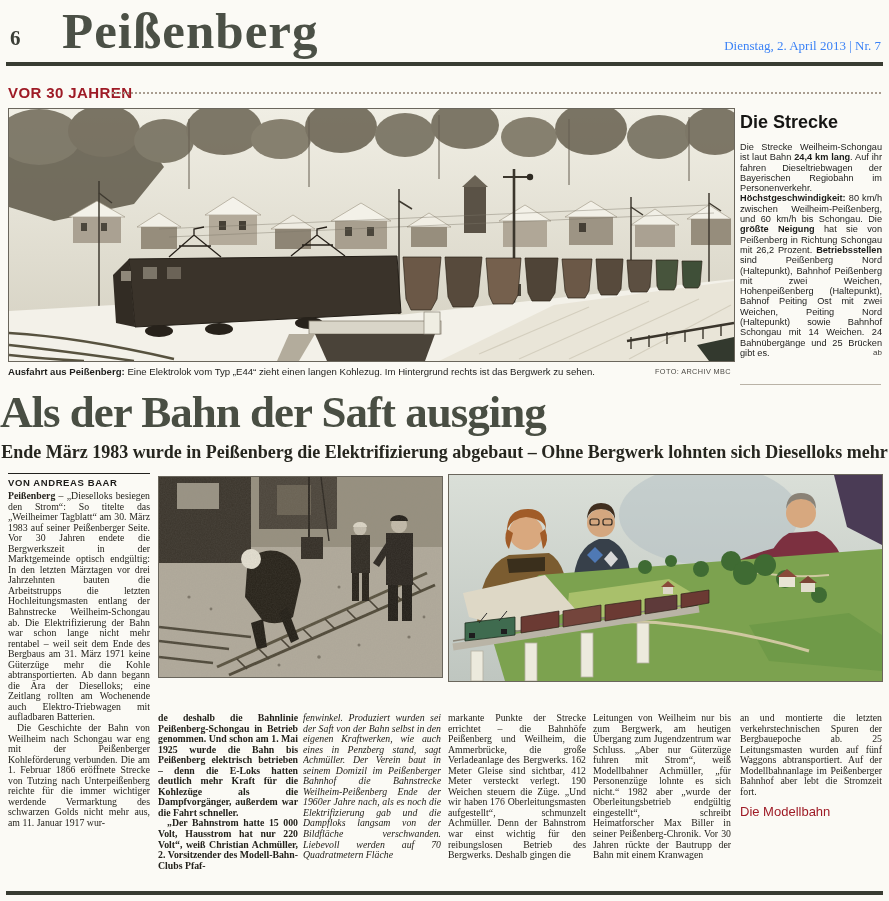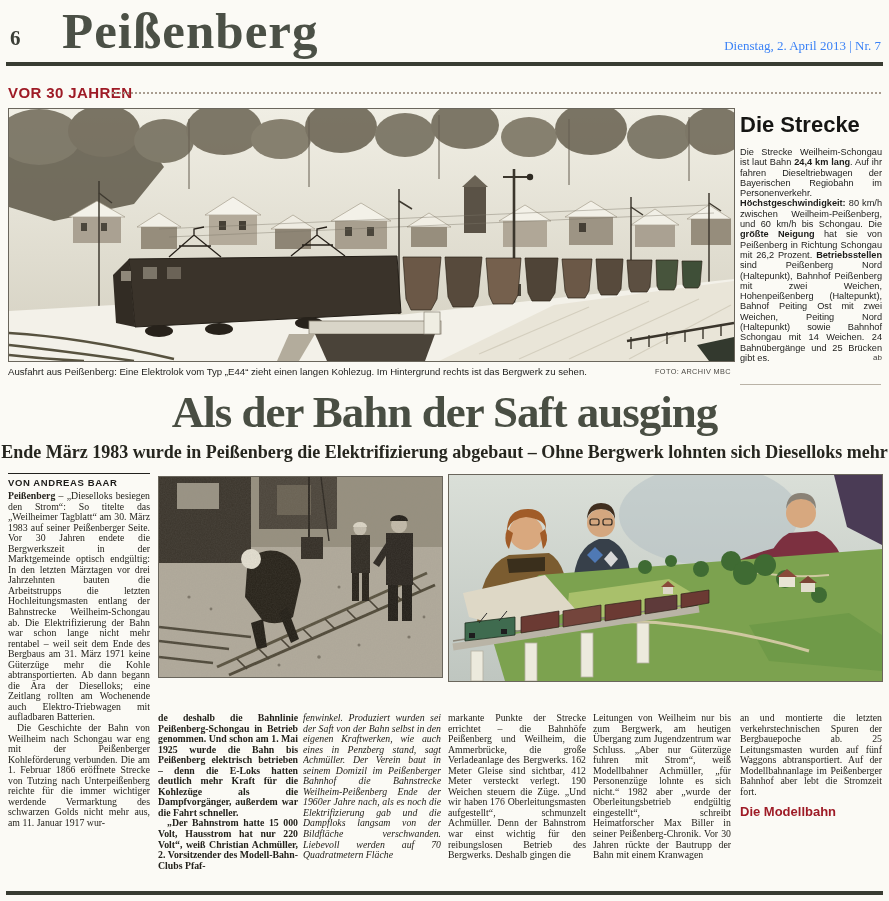--- a/index.html
+++ b/index.html
@@ -17,55 +17,55 @@
   .dotted-rule{left:112px;top:92px;width:769px;border-bottom:2px dotted #a99d90;}
 
   
   .photo{border:1px solid #6a665c;background:#d8d4c6;}
   .ph-main{left:8px;top:108px;width:725px;height:252px;}
   .ph-2{left:158px;top:476px;width:283px;height:200px;}
   .ph-3{left:448px;top:474px;width:433px;height:206px;}
 
   
   .caption{font-family:"Liberation Sans", sans-serif;font-size:9.6px;line-height:12.5px;color:#1d1d1b;}
-  .cap-lead{font-weight:normal;}
+  .cap-lead{font-weight:bold;}
   .credit{font-family:"Liberation Sans", sans-serif;font-size:7.3px;color:#4c4a45;letter-spacing:.4px;}
   .cap-main{left:8px;top:366px;width:725px;}
   .cap-2{left:158px;top:681px;width:283px;}
   .cap-3{left:448px;top:685px;width:433px;}
   .cap-rel{position:relative;padding-right:2px;}
   .credit-abs{position:absolute;right:2px;bottom:0;}
 
   
   .infobox{left:740px;top:112px;width:142px;}
-  .infobox h2{margin:0 0 9px 0;font-family:"Liberation Sans", sans-serif;font-size:22px;color:#161614;}
+  .infobox h2{margin:0 0 9px 0;font-family:"Liberation Sans", sans-serif;font-size:18px;color:#161614;}
   .infobox .ib-text{position:relative;font-family:"Liberation Sans", sans-serif;font-size:9.2px;
         line-height:10.3px;text-align:justify;color:#1c1c1a;}
   .ib-credit{position:absolute;right:0;bottom:0;font-size:8px;color:#3f3d39;}
   .rule-ib{left:740px;top:384px;width:141px;border-top:1px solid #b9b2a6;}
 
   
-  .headline{left:0;top:386px;width:889px;text-align:center;font-size:45px;font-weight:bold;
+  .headline{left:0;top:386px;width:889px;font-size:45px;font-weight:bold;
         color:#494e43;letter-spacing:-1px;}
   .subheadline{left:0;top:442px;width:889px;text-align:center;font-size:18px;font-weight:bold;color:#26261f;}
 
   
   .byline-rule{left:8px;top:473px;width:142px;border-top:1.5px solid #22211d;}
   .byline{left:8px;top:477px;font-size:9.5px;font-weight:bold;letter-spacing:.6px;color:#1d1c19;}
   .body-col{font-size:9.8px;line-height:10.55px;text-align:justify;color:#24221c;overflow:hidden;}
   .body-col p{margin:0;}
   .body-col p.ind{text-indent:9px;}
   .col-1{left:8px;top:491px;width:142px;height:396px;}
   .col-2{left:158px;top:713px;width:140px;height:174px;font-weight:bold;}
   .col-3{left:303px;top:713px;width:138px;height:174px;font-style:italic;}
   .col-4{left:448px;top:713px;width:138px;height:174px;}
   .col-5{left:593px;top:713px;width:138px;height:174px;}
   .col-6{left:740px;top:713px;width:142px;height:176px;}
   .col-6 .mb-title{margin:10px 0 5px 0;font-family:"Liberation Sans", sans-serif;font-size:13px;
-        font-weight:bold;color:#9e1b26;}
+        font-weight:normal;color:#9e1b26;}
   .col-6 .mb-text{font-family:"Liberation Sans", sans-serif;font-size:9.4px;line-height:11.2px;
         text-align:justify;color:#1c1c1a;}
 
   .rule-bottom{left:6px;top:891px;width:877px;height:4px;background:#383c32;}
 </style>
 </head>
 <body>
 
 <div id="page">
 

